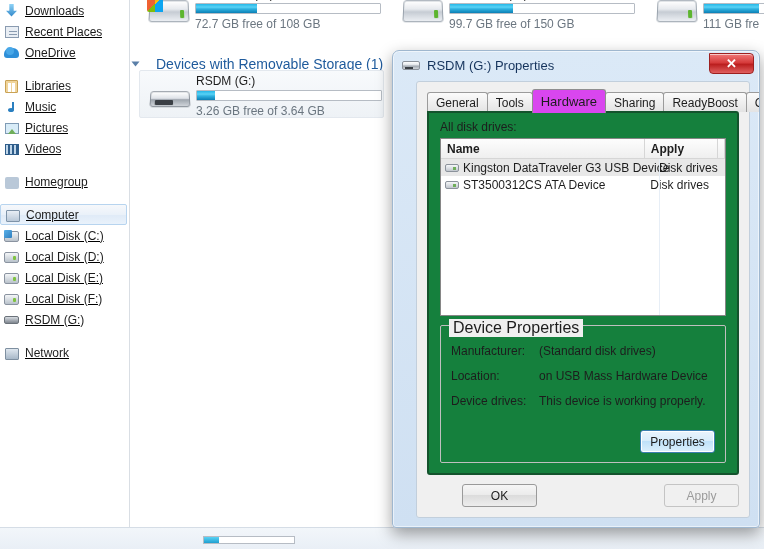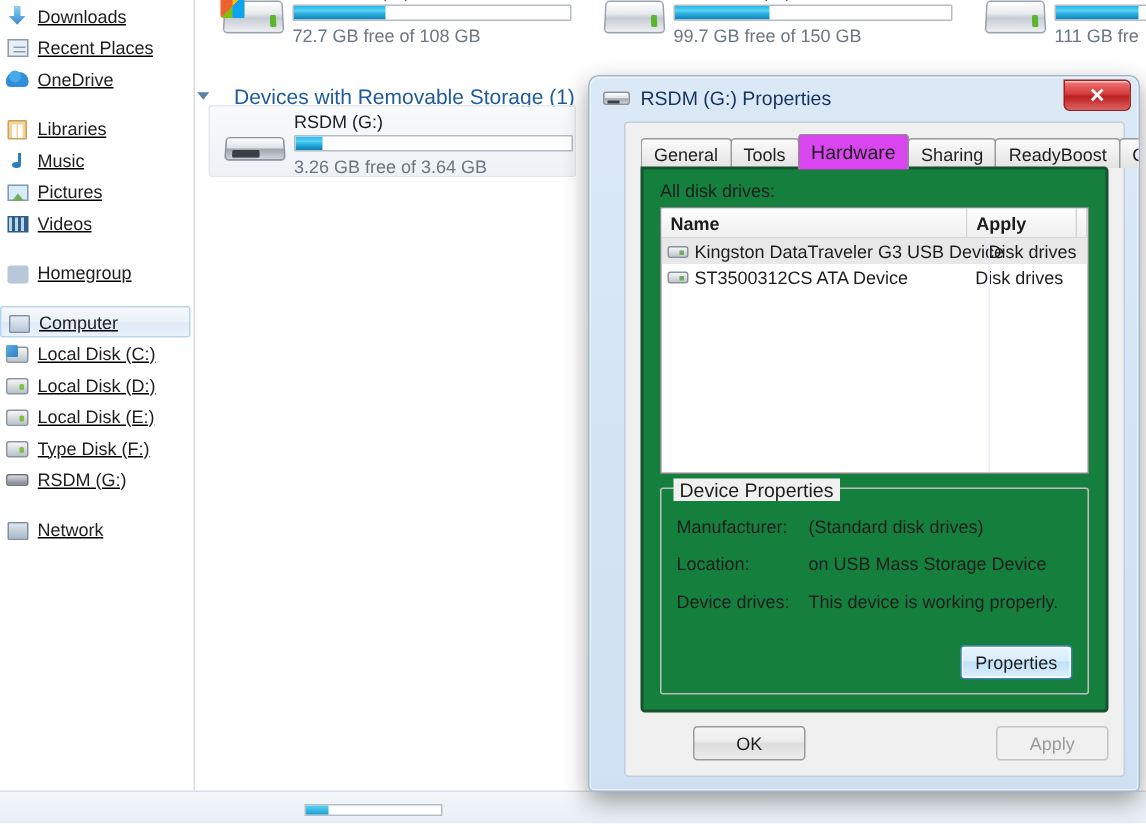--- a/index.html
+++ b/index.html
@@ -258,21 +258,21 @@
   .lv-drv-ico::after{content:"";position:absolute;right:2px;top:2px;width:3px;height:3px;background:#6fae5a;}
   .lv-coldiv { position:absolute; left:218px; top:20px; bottom:0; width:1px; background:#e7eef6; }
 
   .groupbox {
     position:absolute; left:11px; right:11px; top:212px; bottom:10px;
     border:1px solid #bfbfbf; border-radius:2px;
   }
   .gb-title {
     position:absolute; left:8px; top:-7px;
     background:#f0f0f0; padding:0 4px;
-    font-size:13px; color:#1d1d1d;
+    font-size:16px; color:#1d1d1d;
   }
   .prop-row { position:absolute; left:10px; font-size:12px; color:#1d1d1d; white-space:nowrap; }
   .prop-key { position:absolute; left:0; width:82px; }
   .prop-val { position:absolute; left:88px; }
   .btn {
     position:absolute;
     height:23px; min-width:75px;
     display:flex; align-items:center; justify-content:center;
     font-size:12px; color:#1d1d1d;
     background: linear-gradient(to bottom,#f6f6f6 0%,#ececec 45%,#dcdcdc 50%,#ededed 100%);
@@ -369,21 +369,21 @@
           <li class="nav-item">
             <span class="nav-ico">
               <span class="ic-hdd" style="position: absolute;"></span>
             </span>
             <span class="nav-label">Local Disk (E:)</span>
           </li>
           <li class="nav-item">
             <span class="nav-ico">
               <span class="ic-hdd" style="position: absolute;"></span>
             </span>
-            <span class="nav-label">Type Disk (F:)</span>
+            <span class="nav-label">Local Disk (F:)</span>
           </li>
           <li class="nav-item">
             <span class="nav-ico">
               <span class="ic-usb" style="position: absolute;"></span>
             </span>
             <span class="nav-label">RSDM (G:)</span>
           </li>
           <li class="nav-spacer"></li>
           <li class="nav-item group">
             <span class="nav-ico">
@@ -505,21 +505,21 @@
 
         <div class="groupbox">
           <div class="gb-title">Device Properties</div>
 
           <div class="prop-row" style="top:18px;">
             <span class="prop-key">Manufacturer:</span>
             <span class="prop-val">(Standard disk drives)</span>
           </div>
           <div class="prop-row" style="top:43px;">
             <span class="prop-key">Location:</span>
-            <span class="prop-val">on USB Mass Storage Device</span>
+            <span class="prop-val">on USB Mass Hardware Device</span>
           </div>
           <div class="prop-row" style="top:68px;">
             <span class="prop-key">Device drives:</span>
             <span class="prop-val">This device is working properly.</span>
           </div>
 
           <div class="btn primary" style="right:10px; bottom:9px; width:71px;">Properties</div>
         </div>
 
       </div>

